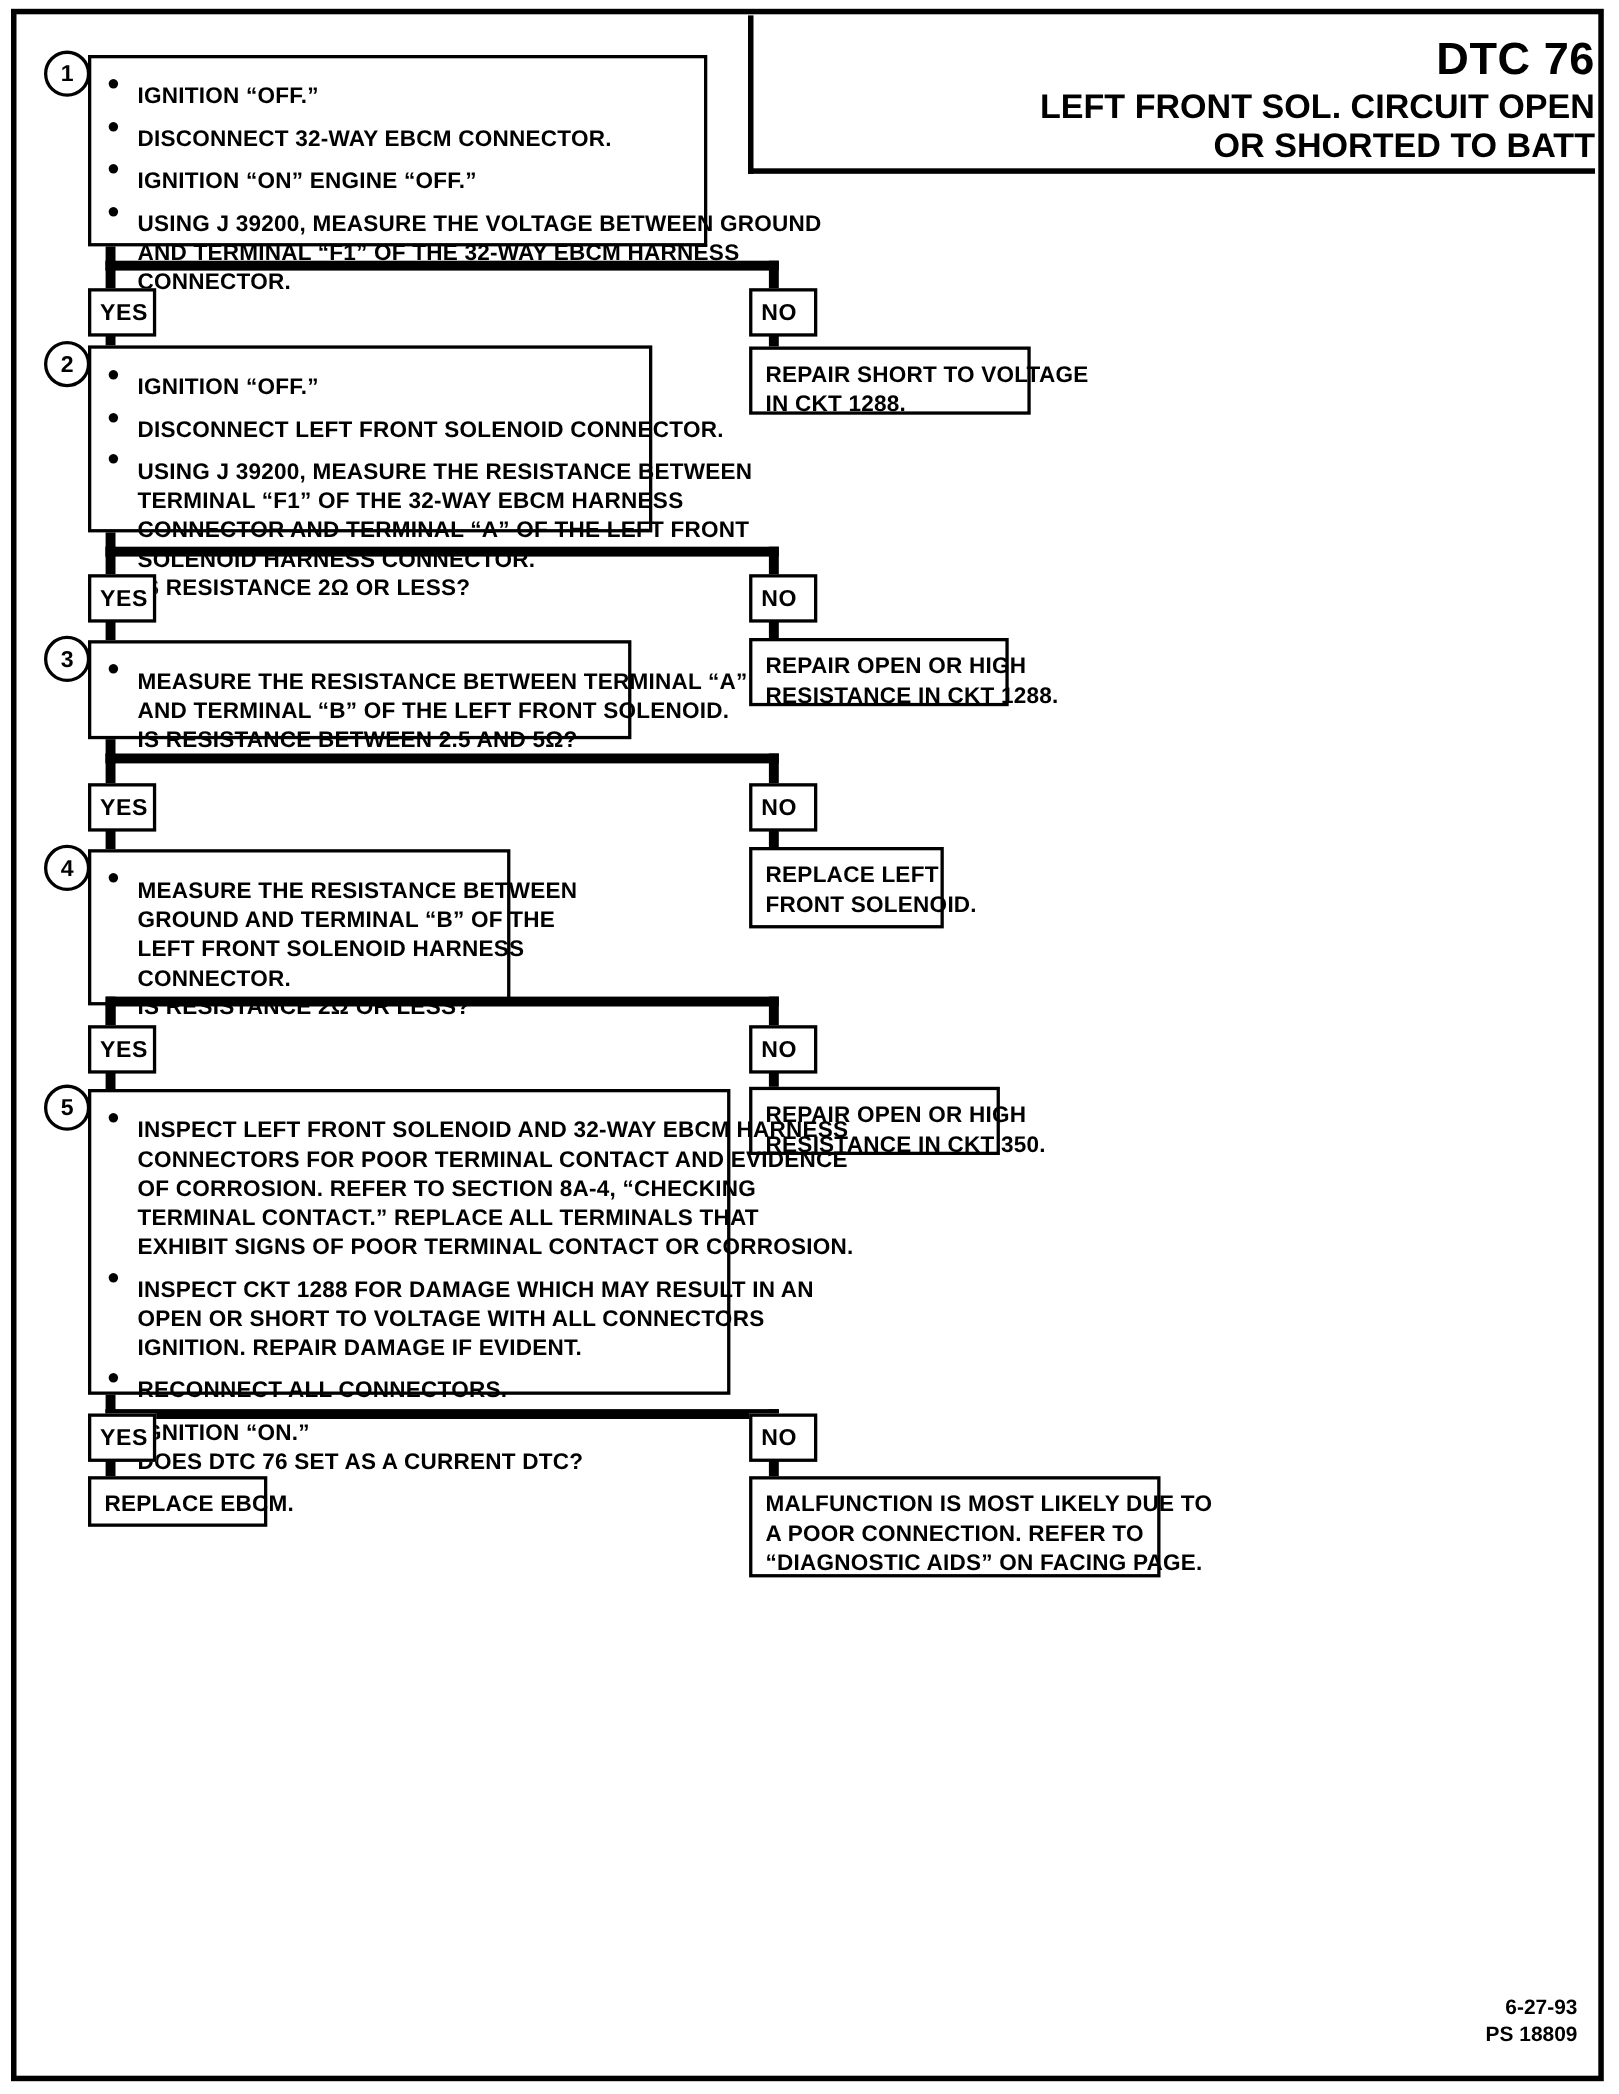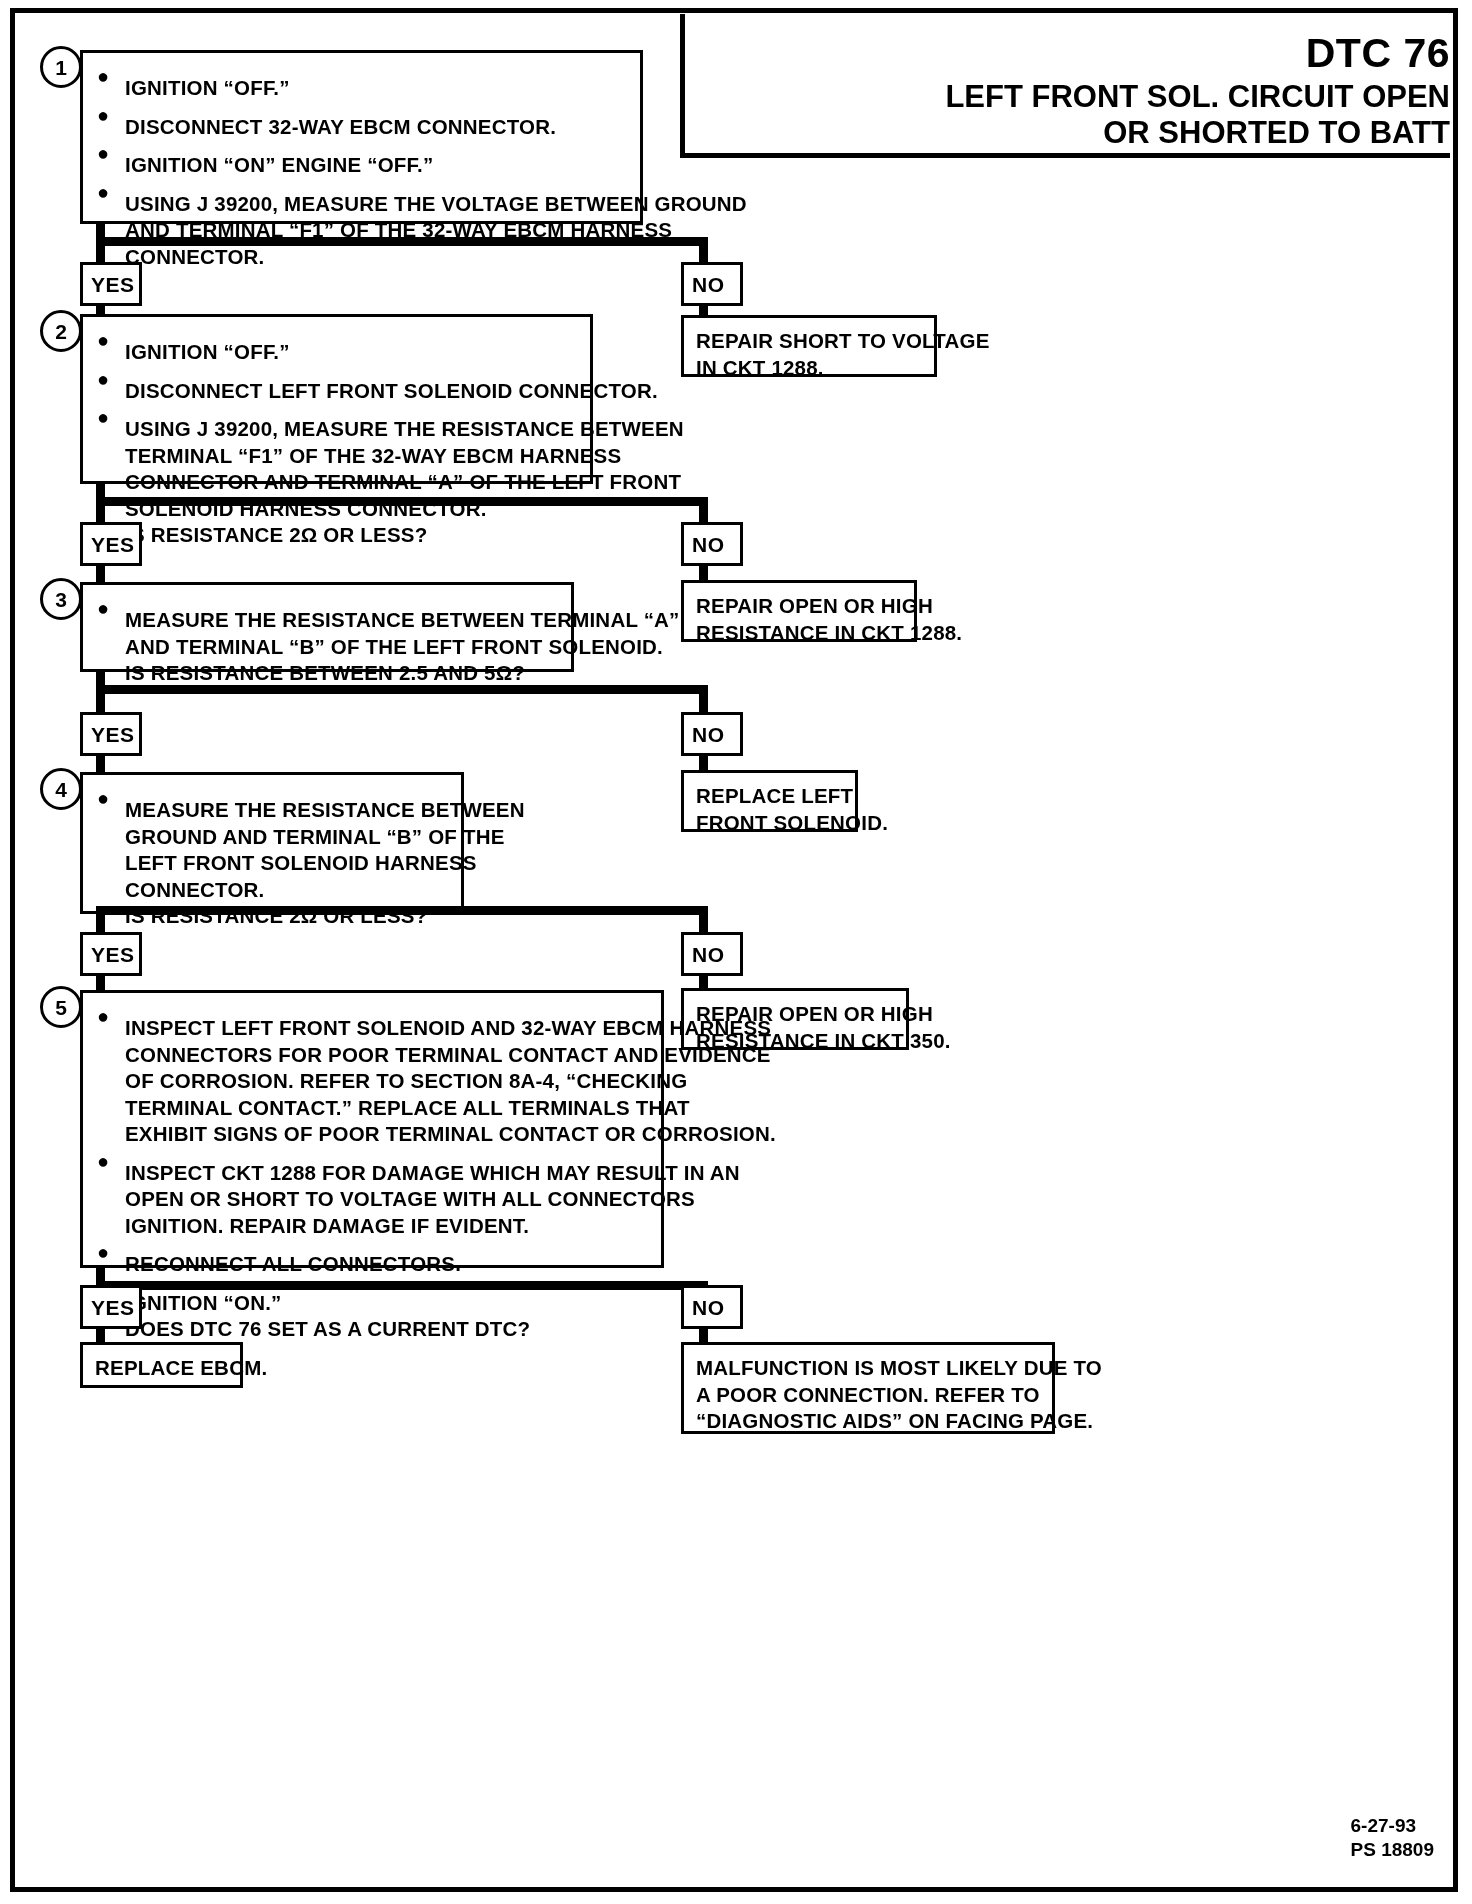--- a/index.html
+++ b/index.html
@@ -134,20 +134,21 @@
   .hline {
     position: absolute;
     background: #000;
     height: 9px;
   }
   
   #footer {
     position: absolute;
     right: 38px;
     bottom: 42px;
+    text-align: right;
     font-size: 19px;
     font-weight: bold;
     line-height: 24px;
   }
 </style>
 </head>
 <body>
 
 <div id="page">
 
@@ -257,21 +258,21 @@
   <div class="hline" style="left:96px; top:685px; width:612px;"></div>
   <div class="vline" style="left:699px; top:685px; height:28px;"></div>
   <div class="vline" style="left:96px; top:685px; height:28px;"></div>
 
   <div class="box yn-box" style="left:80px; top:712px;">YES</div>
   <div class="box yn-box" style="left:681px; top:712px;">NO</div>
 
   <div class="vline" style="left:96px; top:754px; height:18px;"></div>
   <div class="vline" style="left:699px; top:754px; height:18px;"></div>
 
-  <div class="box result-box" style="left:681px; top:770px; width:177px; height:62px;">
+  <div class="box result-box" style="left:681px; top:770px; width:177px; height:74px;">
     <div class="lines">
       <div>REPLACE LEFT</div>
       <div>FRONT SOLENOID.</div>
     </div>
   </div>
 
   <div class="step-num" style="left:40px; top:768px;">4</div>
   <div class="box step-box" style="left:80px; top:772px; width:384px; height:142px;">
     <div class="lines">
       <div class="bullet-row">

